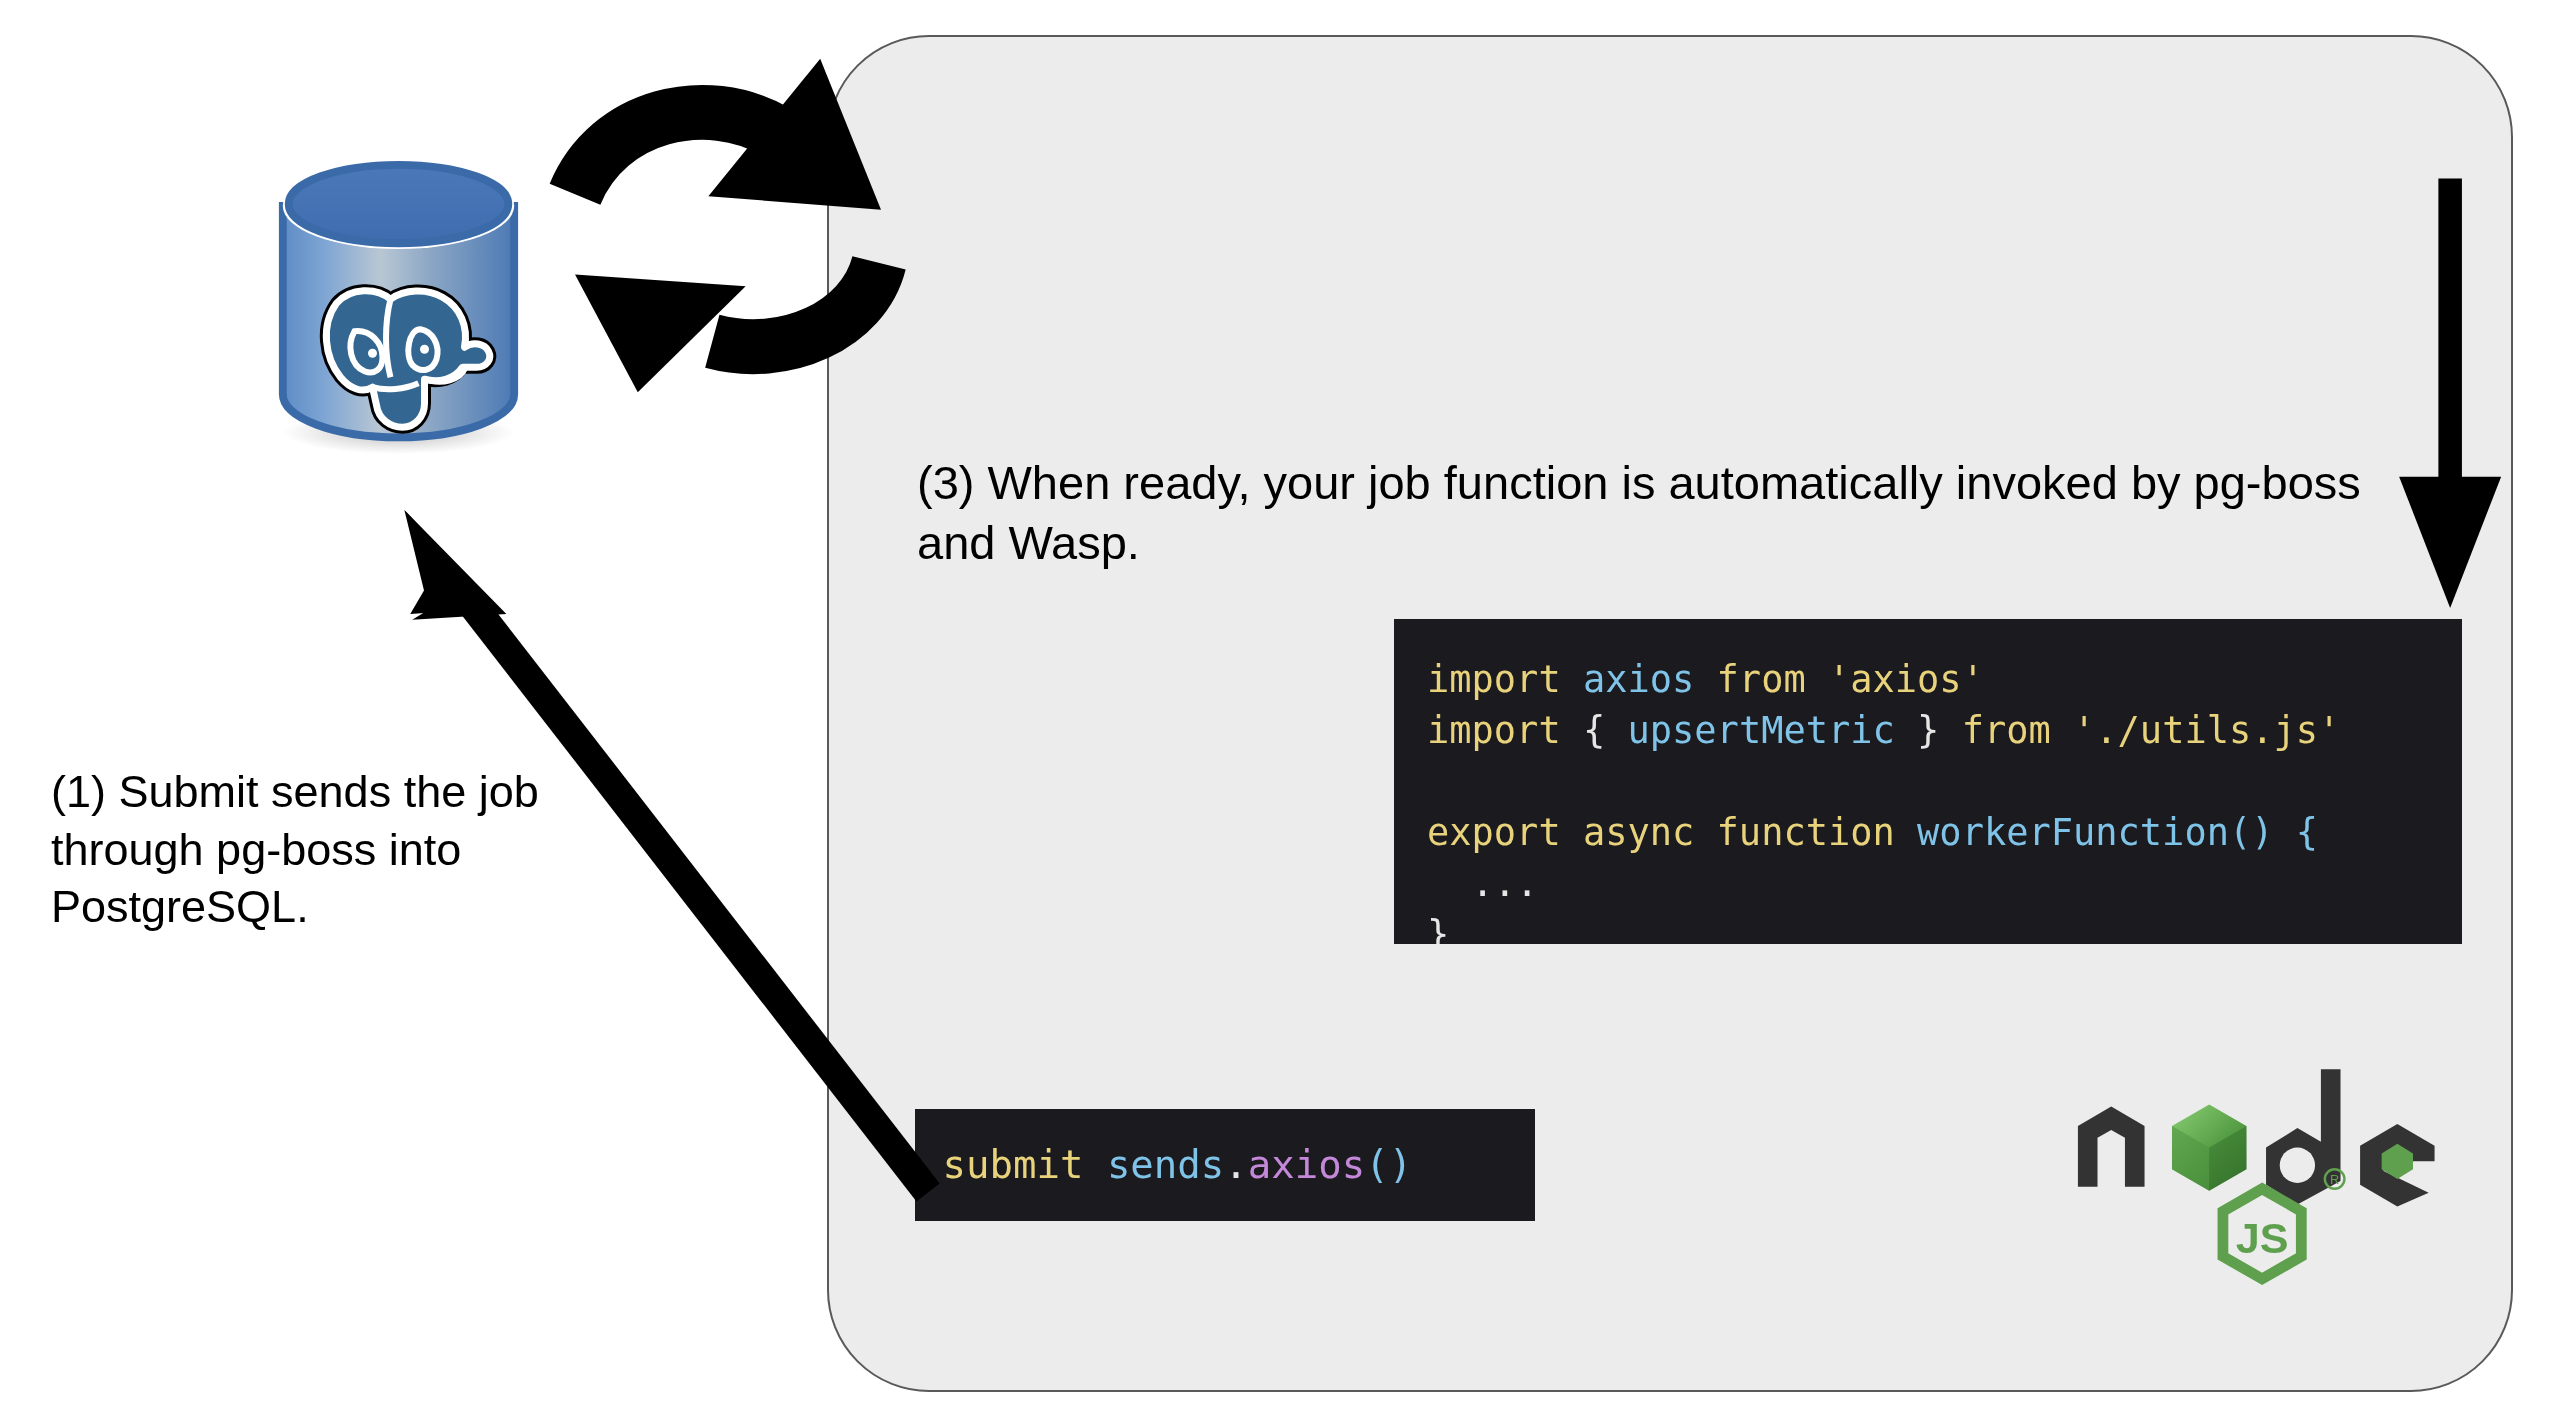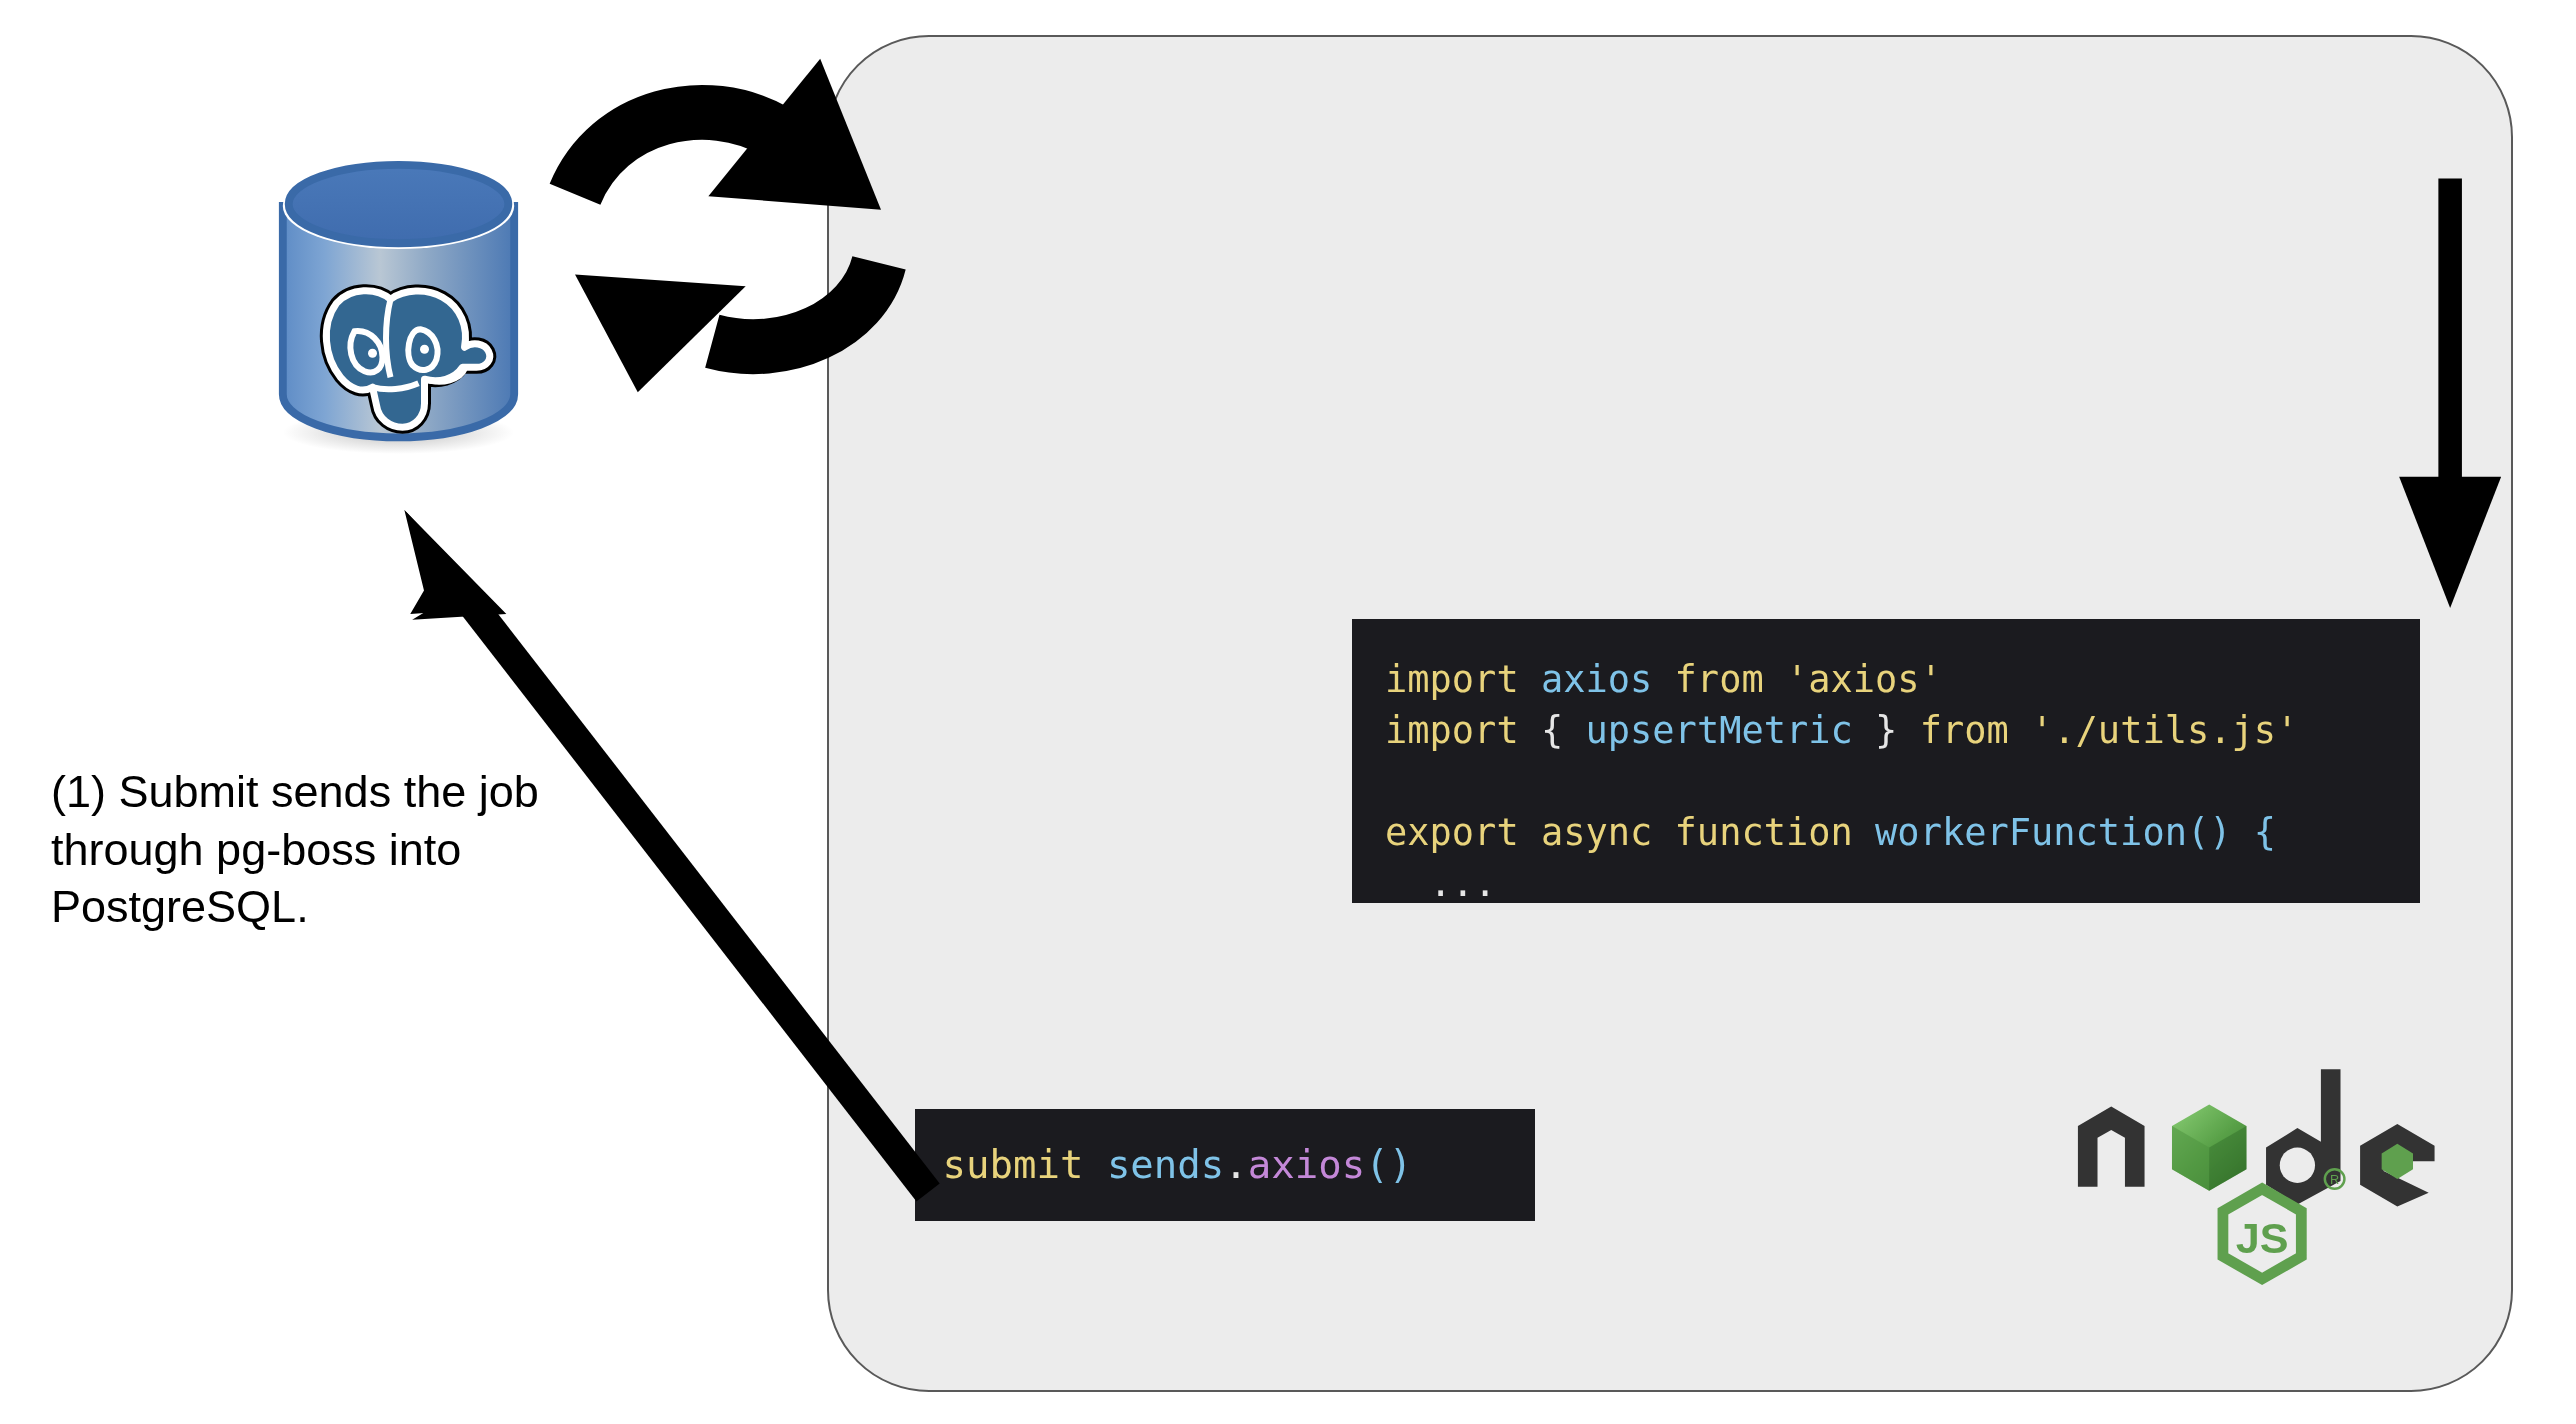--- a/index.html
+++ b/index.html
@@ -61,24 +61,24 @@
   
   .code-block {
     position: absolute;
     background: #1b1b1f;
     font-family: "DejaVu Sans Mono", monospace;
     color: #d4d4d4;
     white-space: pre;
     overflow: hidden;
   }
   #code-main {
-    left: 1352px;
+    left: 1394px;
     top: 619px;
     width: 1068px;
-    height: 284px;
+    height: 325px;
     font-size: 37px;
     line-height: 1.38;
     padding: 35px 8px 0 33px;
     box-sizing: border-box;
   }
   #code-submit {
     left: 915px;
     top: 1109px;
     width: 620px;
     height: 112px;
@@ -185,20 +185,21 @@
 
     <g>
       <rect x="2486" y="182" width="24" height="316" fill="#000000"></rect>
       <polygon points="2446,486 2550,486 2498,620" fill="#000000"></polygon>
     </g>
   </svg>
 
   <div class="step-text" id="step1">(1) Submit sends the job through pg-boss into PostgreSQL.</div>
 
 
+  <div class="step-text" id="step3">(3) When ready, your job function is automatically invoked by pg-boss and Wasp.</div>
 
   <div class="code-block" id="code-main"><div><span class="tk-keyword">import </span><span class="tk-ident">axios </span><span class="tk-keyword">from </span><span class="tk-string">'axios'</span></div><div><span class="tk-keyword">import </span><span class="tk-punct">{ </span><span class="tk-ident">upsertMetric </span><span class="tk-punct">} </span><span class="tk-keyword">from </span><span class="tk-string">'./utils.js'</span></div><div>&nbsp;</div><div><span class="tk-keyword">export async function </span><span class="tk-ident">workerFunction</span><span class="tk-paren">() {</span></div><div><span class="tk-plain">  ...</span></div><div><span class="tk-plain">}</span></div></div>
 
   <div class="code-block" id="code-submit"><span class="tk-keyword">submit </span><span class="tk-ident">sends</span><span class="tk-punct">.</span><span class="tk-method">axios</span><span class="tk-paren">()</span></div>
 
   <div id="node-logo">
     <svg viewBox="0 0 396 232" width="388" height="228">
       <defs>
         <linearGradient id="hexG" x1="0.15" y1="0.1" x2="0.85" y2="0.95">
           <stop offset="0%" stop-color="#7ec36a"></stop>

